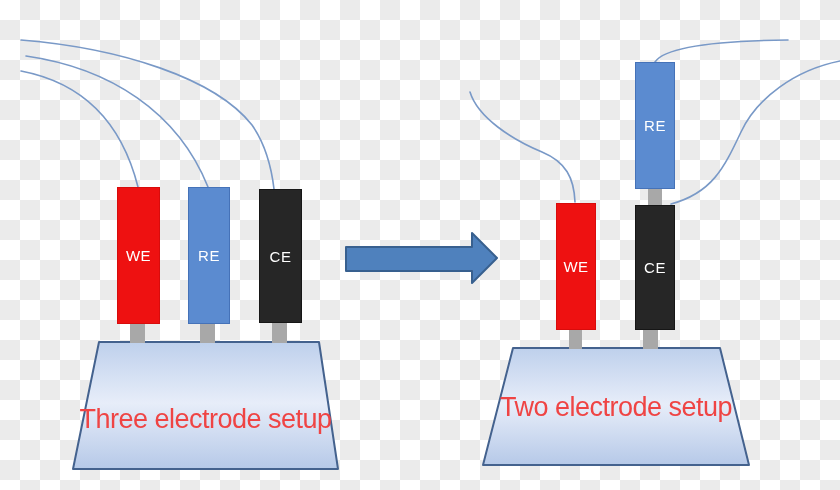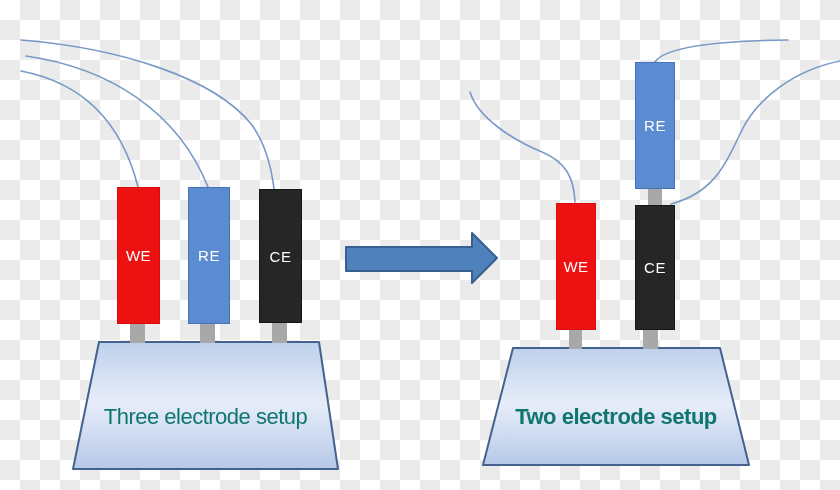--- a/index.html
+++ b/index.html
@@ -26,25 +26,25 @@
   .electrode {
     position: absolute; display: flex; align-items: center; justify-content: center;
     color: #fff; font-size: 15px; letter-spacing: 0.5px;
   }
   .electrode.red   { background: var(--we-red, #ee1111);  border: 1px solid rgba(150,0,0,.25); }
   .electrode.blue  { background: var(--re-blue, #5b8bd0); border: 1px solid rgba(30,70,140,.35); }
   .electrode.black { background: var(--ce-black, #262626); border: 1px solid #161616; }
   .stem { position: absolute; background: var(--stem-gray, #a8a8a8); }
 
   .caption {
-    position: absolute; text-align: center; color: #0f766e;
-    font-size: 22px; letter-spacing: -0.5px; white-space: nowrap;
+    position: absolute; text-align: center; color: #ef4444;
+    font-size: 27px; letter-spacing: -0.5px; white-space: nowrap;
   }
   .caption-left  { left: 73px;  top: 404px; width: 265px; }
-  .caption-right { left: 483px; top: 404px; width: 266px; font-weight: bold; }
+  .caption-right { left: 483px; top: 392px; width: 266px; }
 
   
   .l-we { left: 117px; top: 187px; width: 41px; height: 135px; }
   .l-re { left: 188px; top: 187px; width: 40px; height: 135px; }
   .l-ce { left: 259px; top: 189px; width: 41px; height: 132px; }
   .l-we-stem { left: 130px; top: 322px; width: 15px; height: 21px; }
   .l-re-stem { left: 200px; top: 322px; width: 15px; height: 21px; }
   .l-ce-stem { left: 272px; top: 321px; width: 15px; height: 22px; }
 
   

